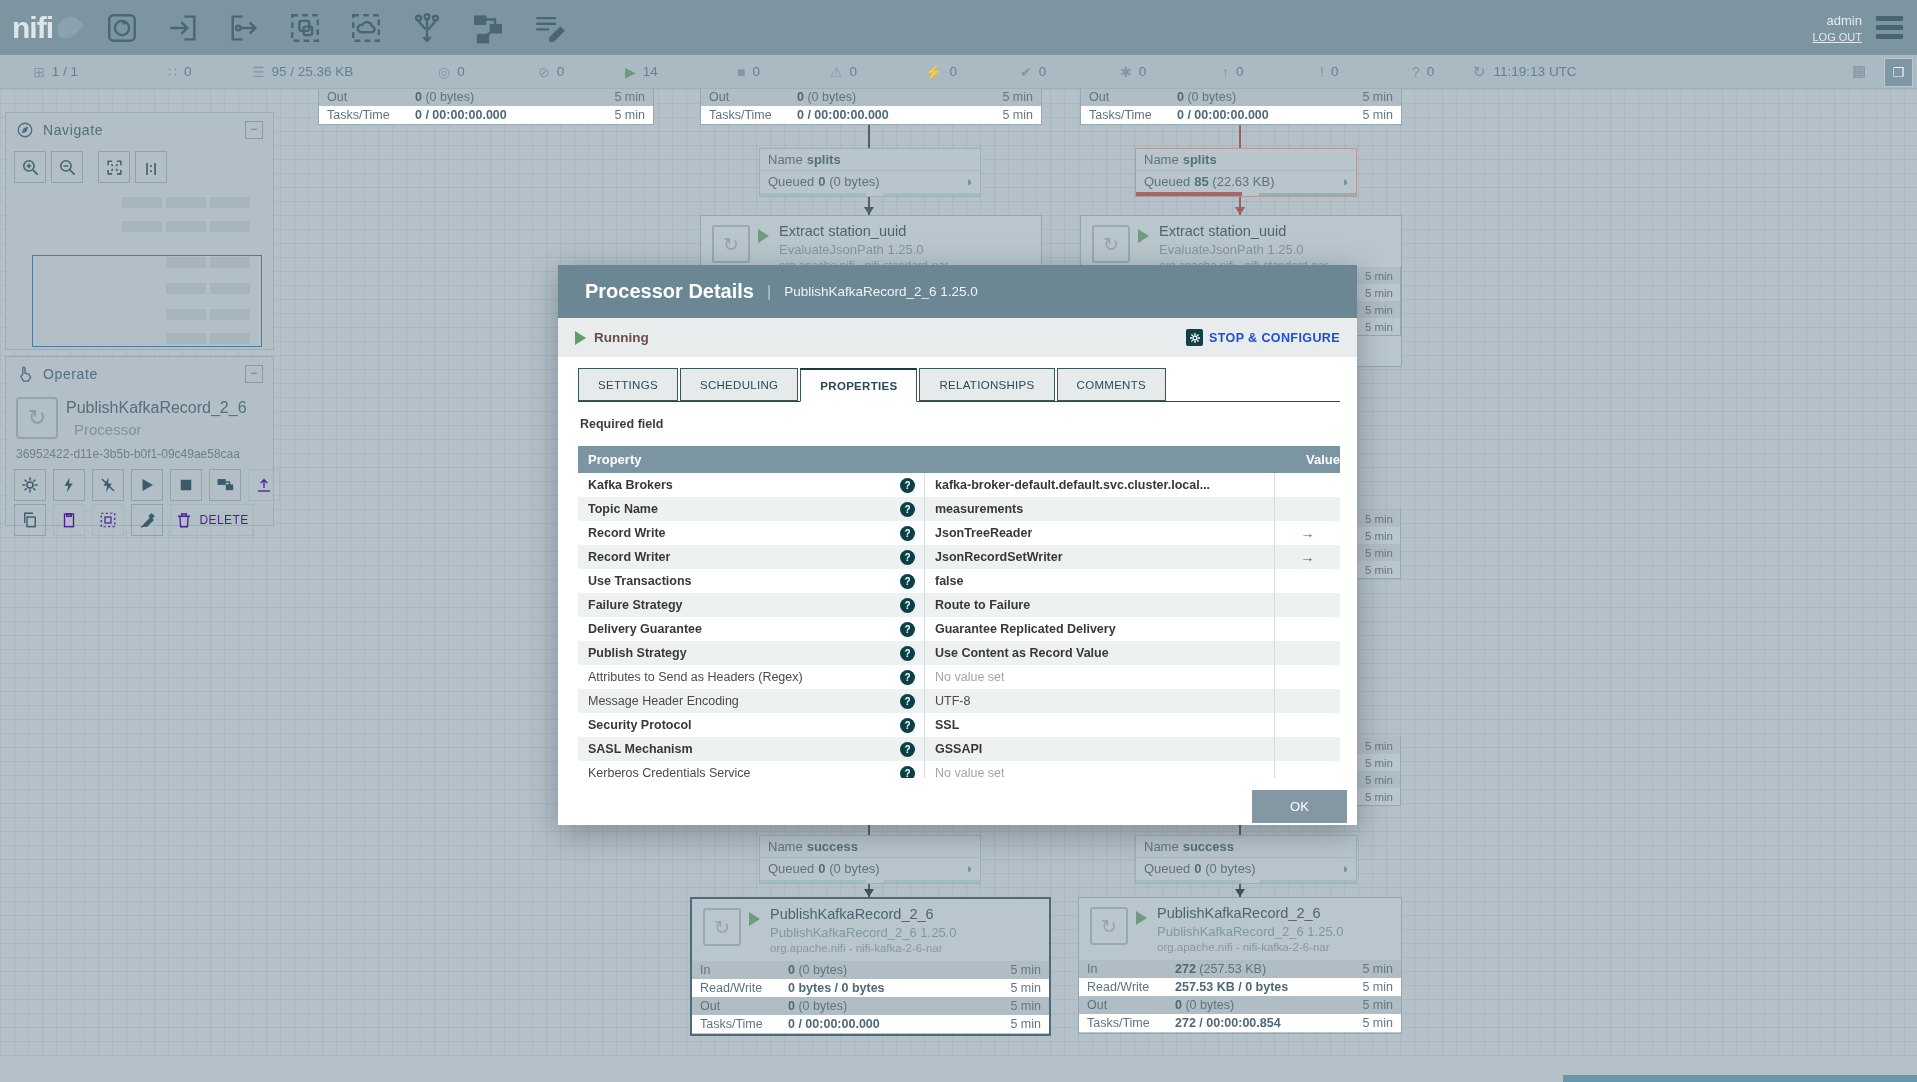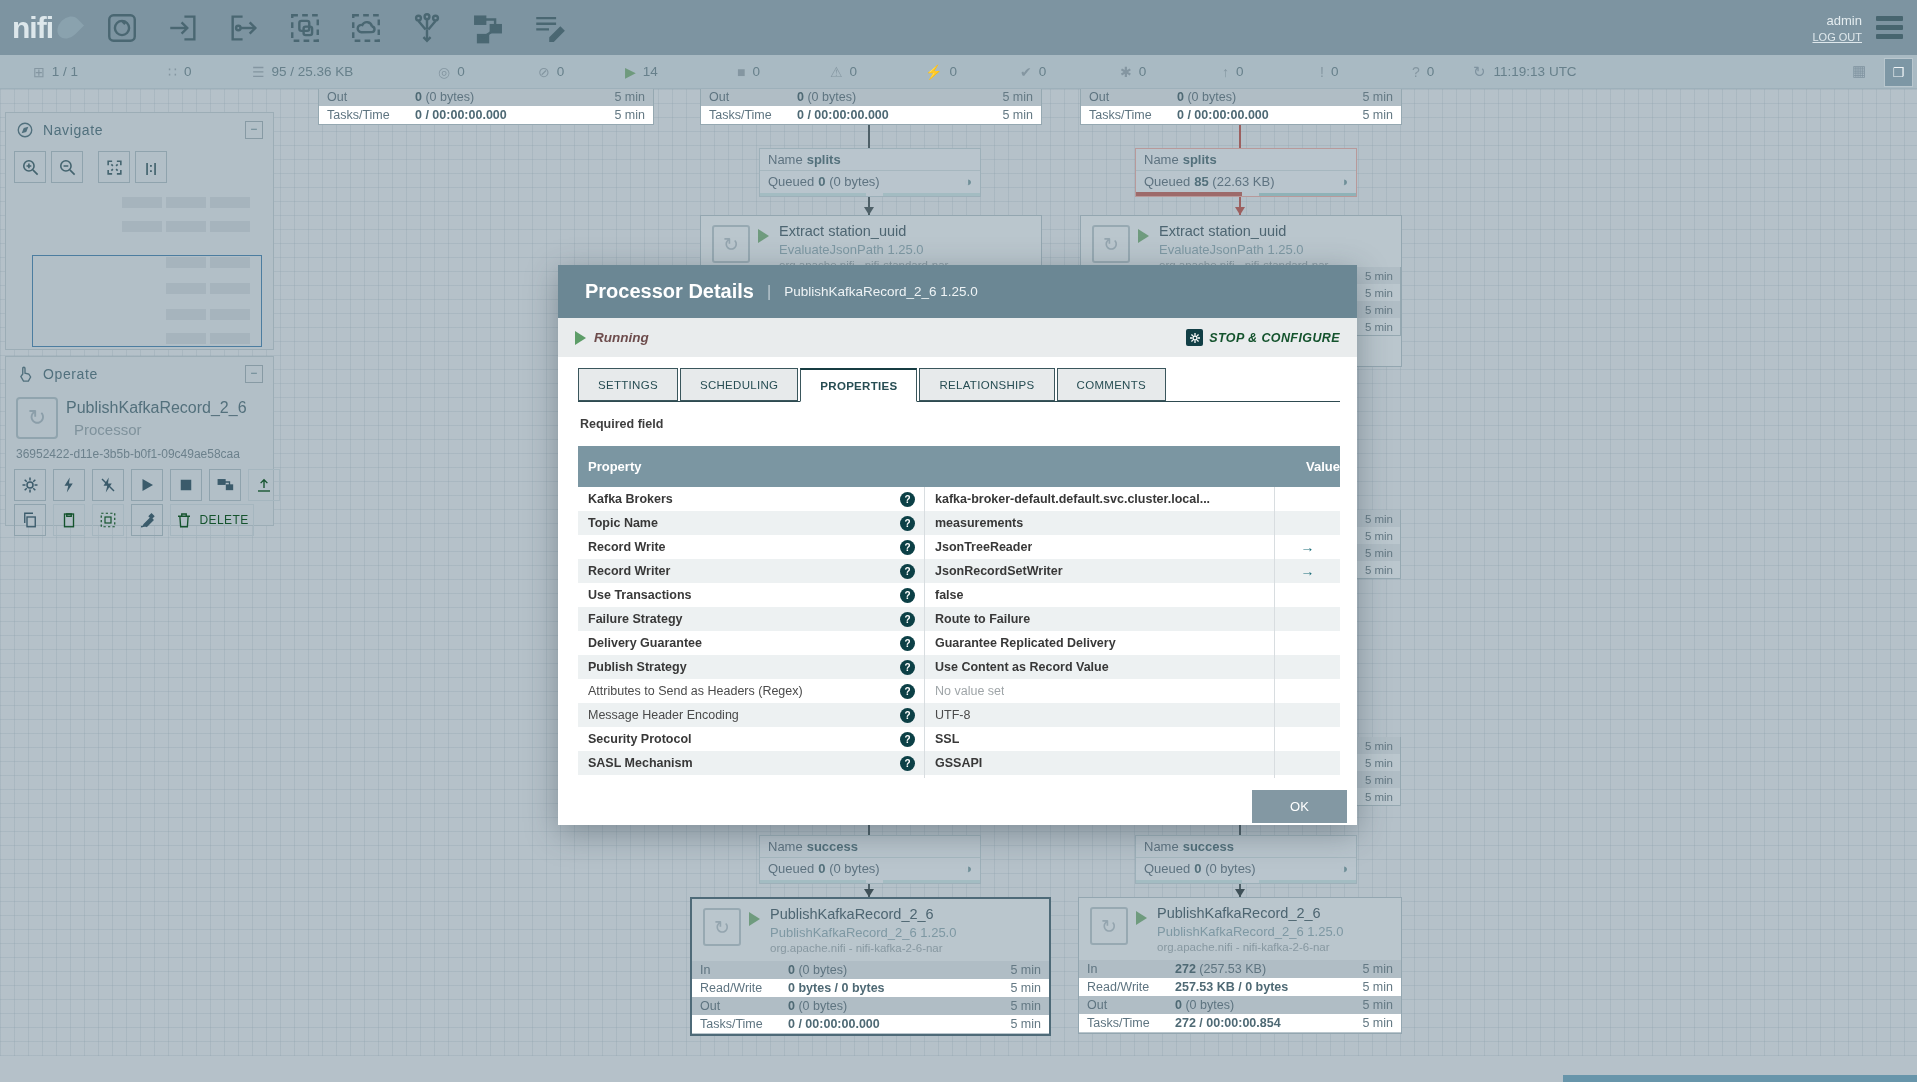--- a/index.html
+++ b/index.html
@@ -65,21 +65,21 @@
     border-radius:4px;color:#8b9ea9;font-size:22px;display:flex;align-items:center;justify-content:center;}
   .op-name{position:absolute;left:60px;top:8px;font-size:16px;color:#53707c;white-space:nowrap;}
   .op-type{position:absolute;left:68px;top:30px;font-size:15px;color:#7f929c;}
   .op-id{position:absolute;left:10px;top:56px;width:250px;font-size:12px;color:#6c818c;
     white-space:nowrap;overflow:hidden;}
   .op-row{position:absolute;left:8px;display:flex;gap:7px;}
   .op-row.r1{top:78px;} .op-row.r2{top:113px;}
   .op-btn{width:30px;height:30px;border:1px solid #8fa3ad;color:#3b5b6b;display:flex;
     align-items:center;justify-content:center;cursor:pointer;}
   .op-btn svg{width:18px;height:18px;}
-  .op-btn.dis{color:#14532d;border-color:#a5b6bf;cursor:default;}
+  .op-btn.dis{color:#4c1d95;border-color:#a5b6bf;cursor:default;}
   .op-btn.wide{width:82px;gap:6px;font-size:12px;letter-spacing:.4px;}
   
   .frag-top{position:absolute;top:88px;border:1px solid #95a8b1;border-top:none;background:#b7c3cb;z-index:6;}
   .srow{height:18px;display:flex;align-items:center;padding:0 8px;font-size:12.5px;color:#5e7480;background:#ffffff;}
   .srow.dark{background:#b0bdc5;}
   .srow .sl{width:88px;flex:none;}
   .srow .sv{flex:1;white-space:nowrap;overflow:hidden;}
   .srow b{color:#4e6974;}
   .srow .sw{width:44px;text-align:right;flex:none;color:#647984;}
   .conn{position:absolute;width:220px;border:1px solid #9db0b9;background:#b9c5cd;z-index:6;cursor:pointer;}
@@ -110,38 +110,38 @@
     padding:0 7px;font-size:11.5px;color:#647984;background:#bbc7ce;}
   .siderow.dark{background:#b0bdc5;}
   .lines{position:absolute;left:0;top:0;z-index:5;}
   
   .dialog{position:absolute;left:558px;top:265px;width:799px;height:560px;background:#fff;
     box-shadow:0 8px 30px rgba(40,55,65,.38);z-index:50;}
   .dlg-header{height:53px;background:#6b8794;display:flex;align-items:center;padding:0 27px;}
   .dlg-title{font-size:20px;font-weight:bold;color:#fff;}
   .dlg-sep{color:#bccad1;margin:0 13px;font-size:16px;}
   .dlg-sub{font-size:13.5px;color:#eef3f5;}
-  .dlg-status{height:39px;background:#e9eced;display:flex;align-items:center;padding:0 17px;font-style:italic;}
+  .dlg-status{height:39px;background:#e9eced;display:flex;align-items:center;padding:0 17px;}
   .run-play{width:0;height:0;border-left:11px solid #5d9d68;border-top:7px solid transparent;
     border-bottom:7px solid transparent;margin-right:8px;}
   .run-txt{font-size:13.5px;font-weight:bold;color:#6d4c4c;}
-  .stopcfg{margin-left:auto;display:flex;align-items:center;color:#14532d;font-weight:bold;
+  .stopcfg{margin-left:auto;display:flex;align-items:center;color:#1d4ed8;font-weight:bold;
     font-size:12.5px;letter-spacing:.4px;cursor:pointer;}
   .stopcfg .gbox{width:17px;height:17px;background:#123f46;border-radius:2px;margin-right:6px;
     display:flex;align-items:center;justify-content:center;color:#fff;}
   .stopcfg .gbox svg{width:12px;height:12px;}
   .tabbar{position:absolute;left:20px;top:103px;width:762px;display:flex;
     border-bottom:1px solid #2e4a50;}
   .tab{height:31px;padding:0 19px;background:#e7eaeb;border:1px solid #3a565c;margin-right:2px;
     display:flex;align-items:center;font-size:11.5px;color:#274d53;letter-spacing:.3px;
     cursor:pointer;margin-bottom:-1px;}
   .tab.active{background:#fff;border-bottom:1px solid #fff;border-top:2px solid #173c42;font-weight:bold;}
   .req-note{position:absolute;left:22px;top:152px;font-size:12.5px;font-weight:bold;color:#3e3e3e;}
   .ptable{position:absolute;left:20px;top:181px;width:762px;height:332px;overflow:hidden;}
-  .thead{height:41px;background:#7b96a2;display:flex;align-items:center;color:#fff;
+  .thead{height:27px;background:#7b96a2;display:flex;align-items:center;color:#fff;
     font-size:13px;font-weight:bold;}
   .thead .h1{padding-left:10px;width:326px;flex:none;}
   .thead .h2{padding-left:10px;flex:1;text-align:right;}
   .trow{display:flex;height:24px;background:#fff;align-items:stretch;font-size:12.5px;}
   .trow.alt{background:#edf1f2;}
   .cell{display:flex;align-items:center;}
   .c1{width:336px;flex:none;padding-left:10px;}
   .c2{width:339px;flex:none;border-left:1px solid #d8dde0;padding-left:10px;}
   .c3{flex:1;border-left:1px solid #d8dde0;justify-content:center;}
   .pname{color:#4a4a4a;}

